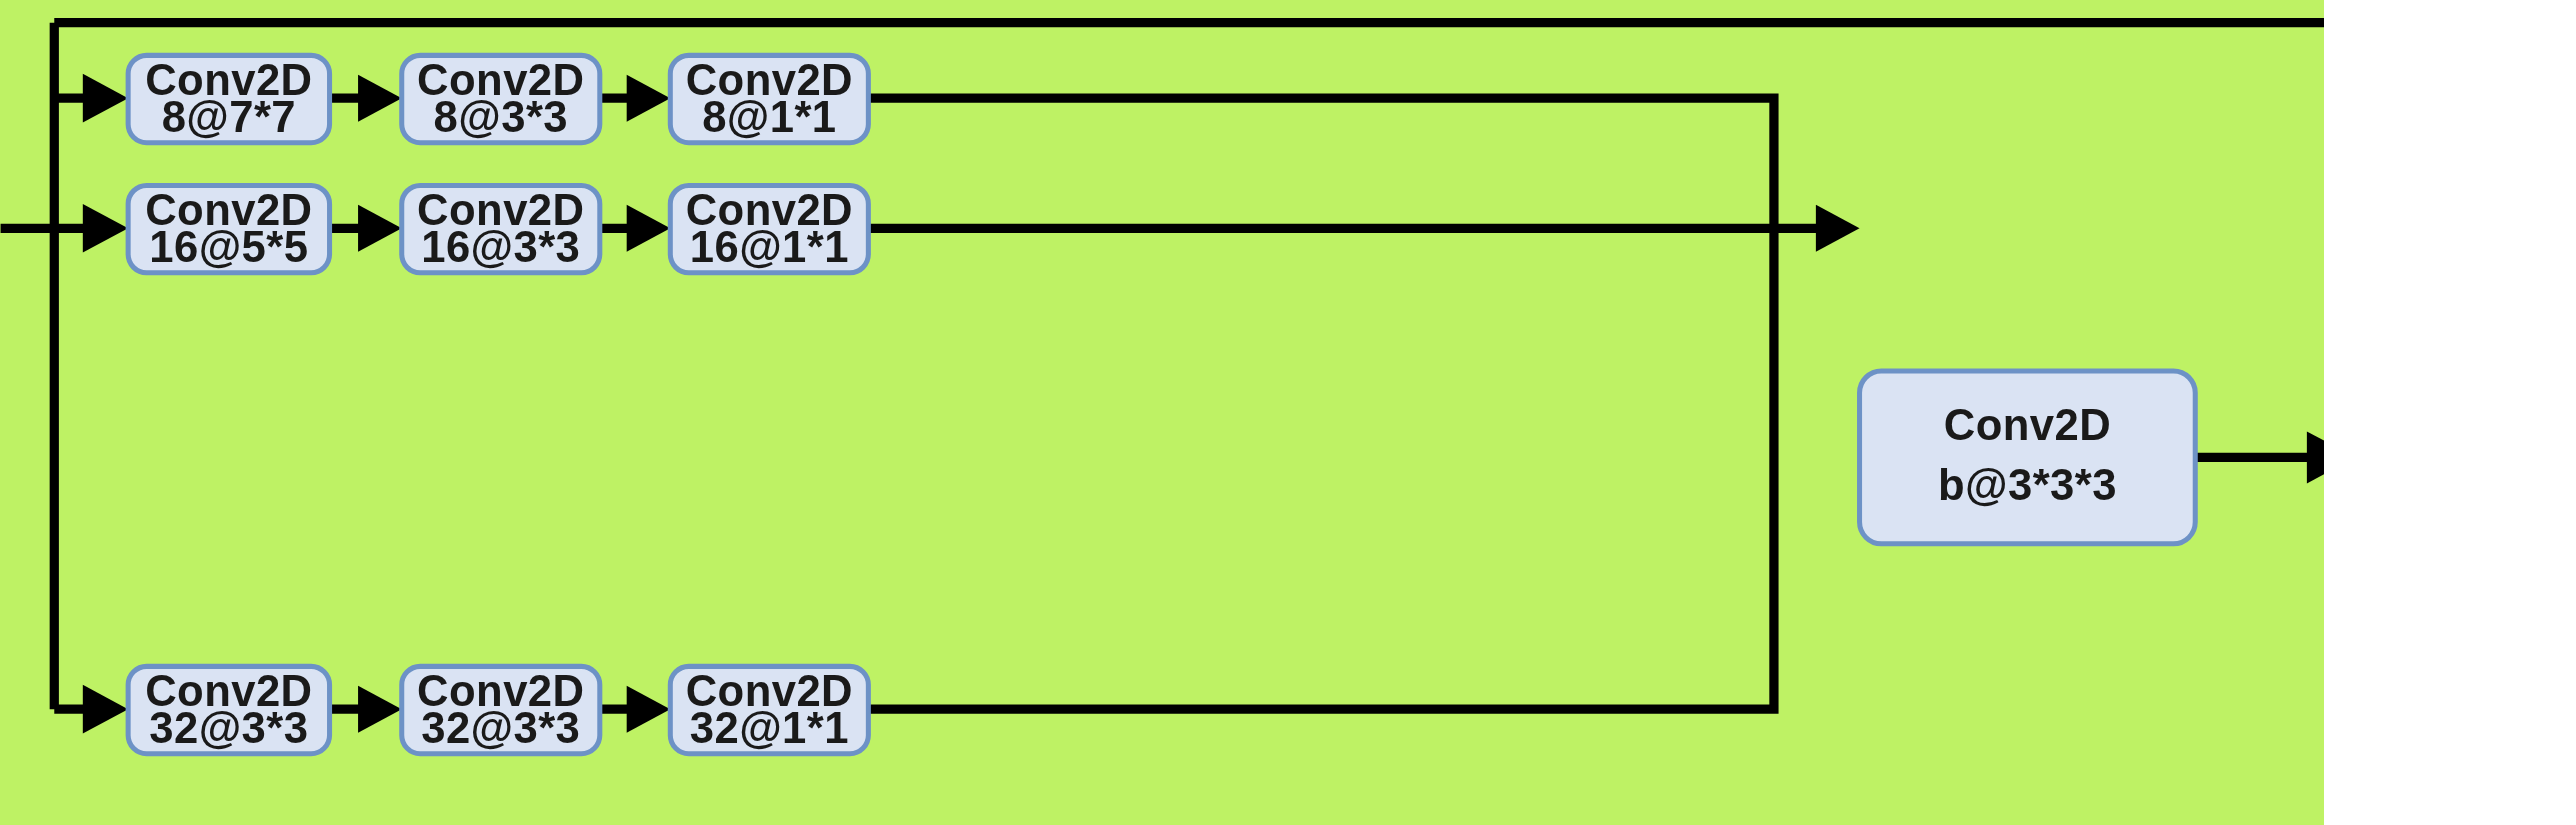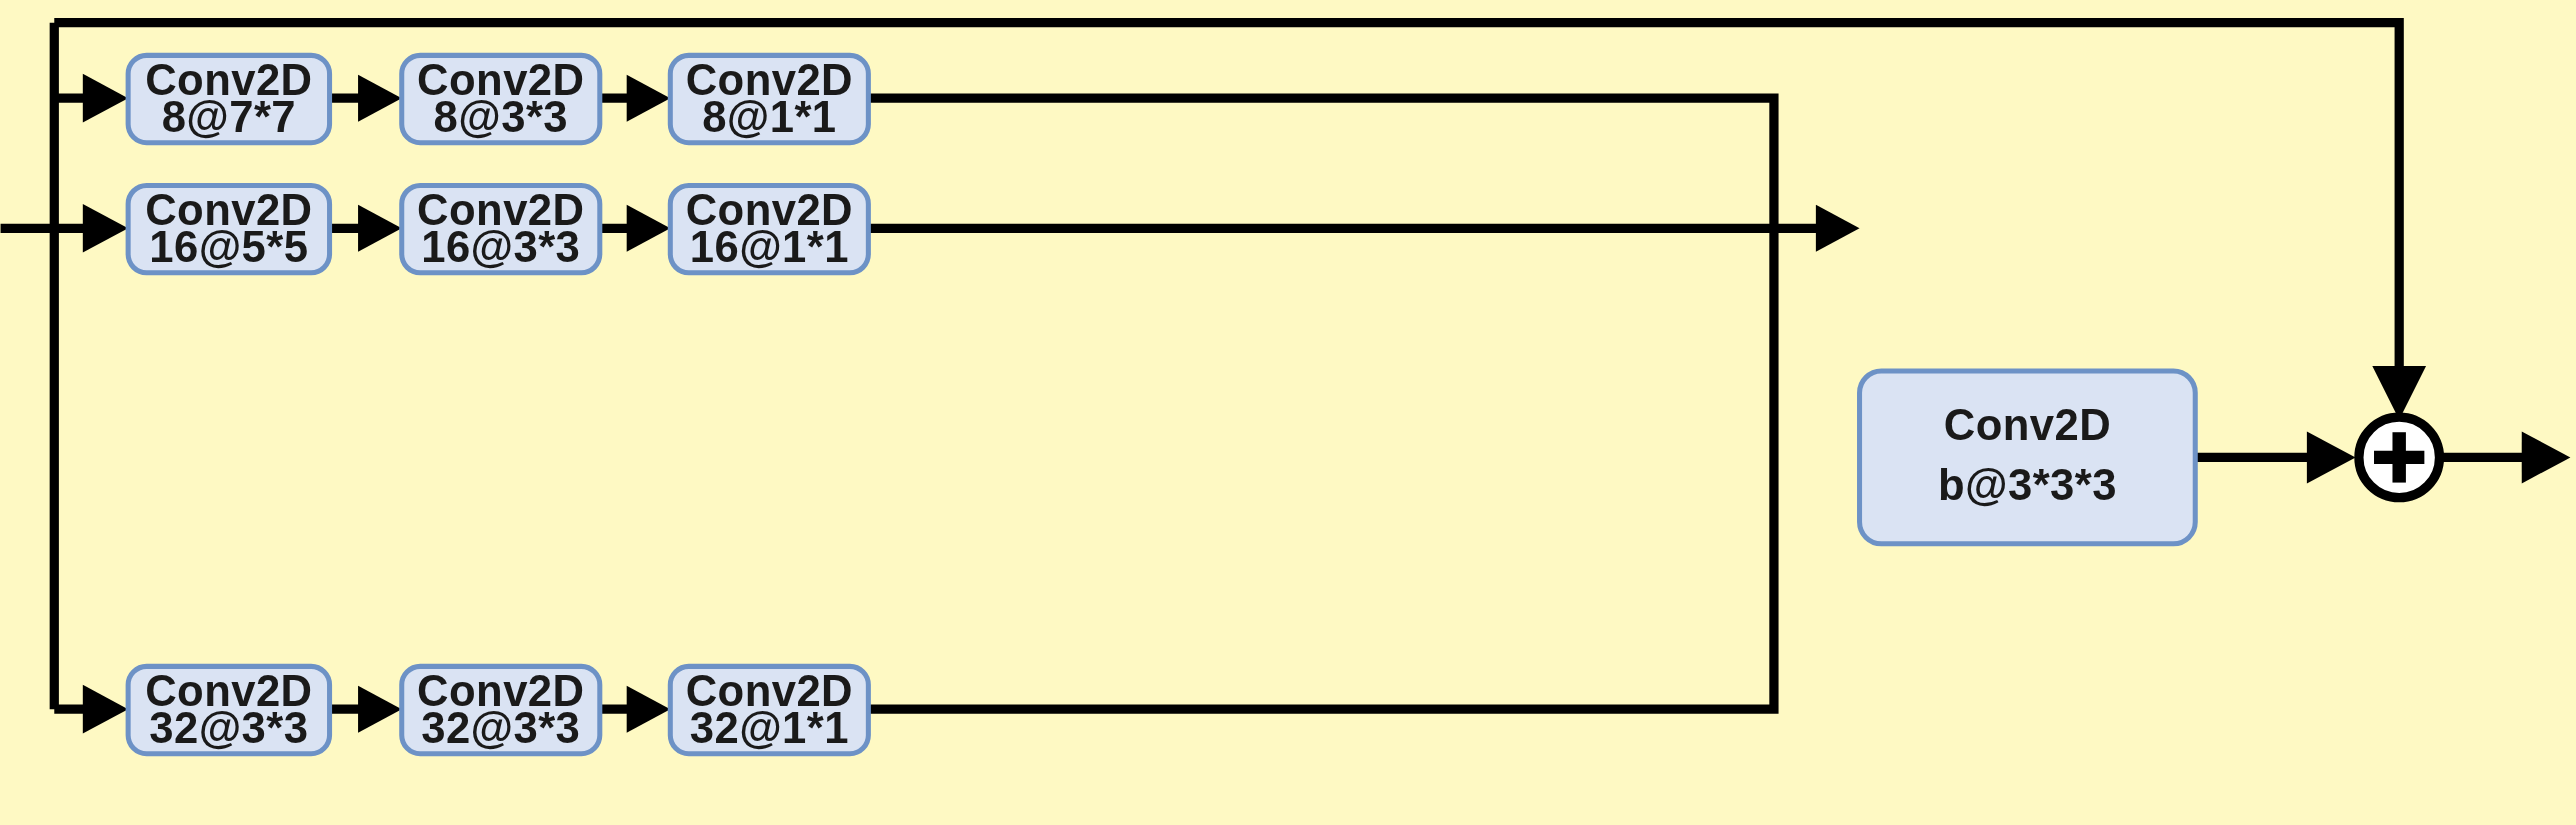--- a/index.html
+++ b/index.html
@@ -6,23 +6,23 @@
   html, body {
     margin: 0;
     padding: 0;
     background: #ffffff;
   }
   body {
     font-family: "Liberation Sans", sans-serif;
   }
   #diagram-root {
     position: relative;
-    width: 2576px;
+    width: 2324px;
     height: 825px;
-    background: #fef9c3;
+    background: #bef264;
     overflow: hidden;
   }
   svg.diagram-canvas {
     position: absolute;
     top: 0;
     left: 0;
     width: 2576px;
     height: 825px;
     display: block;
   }

